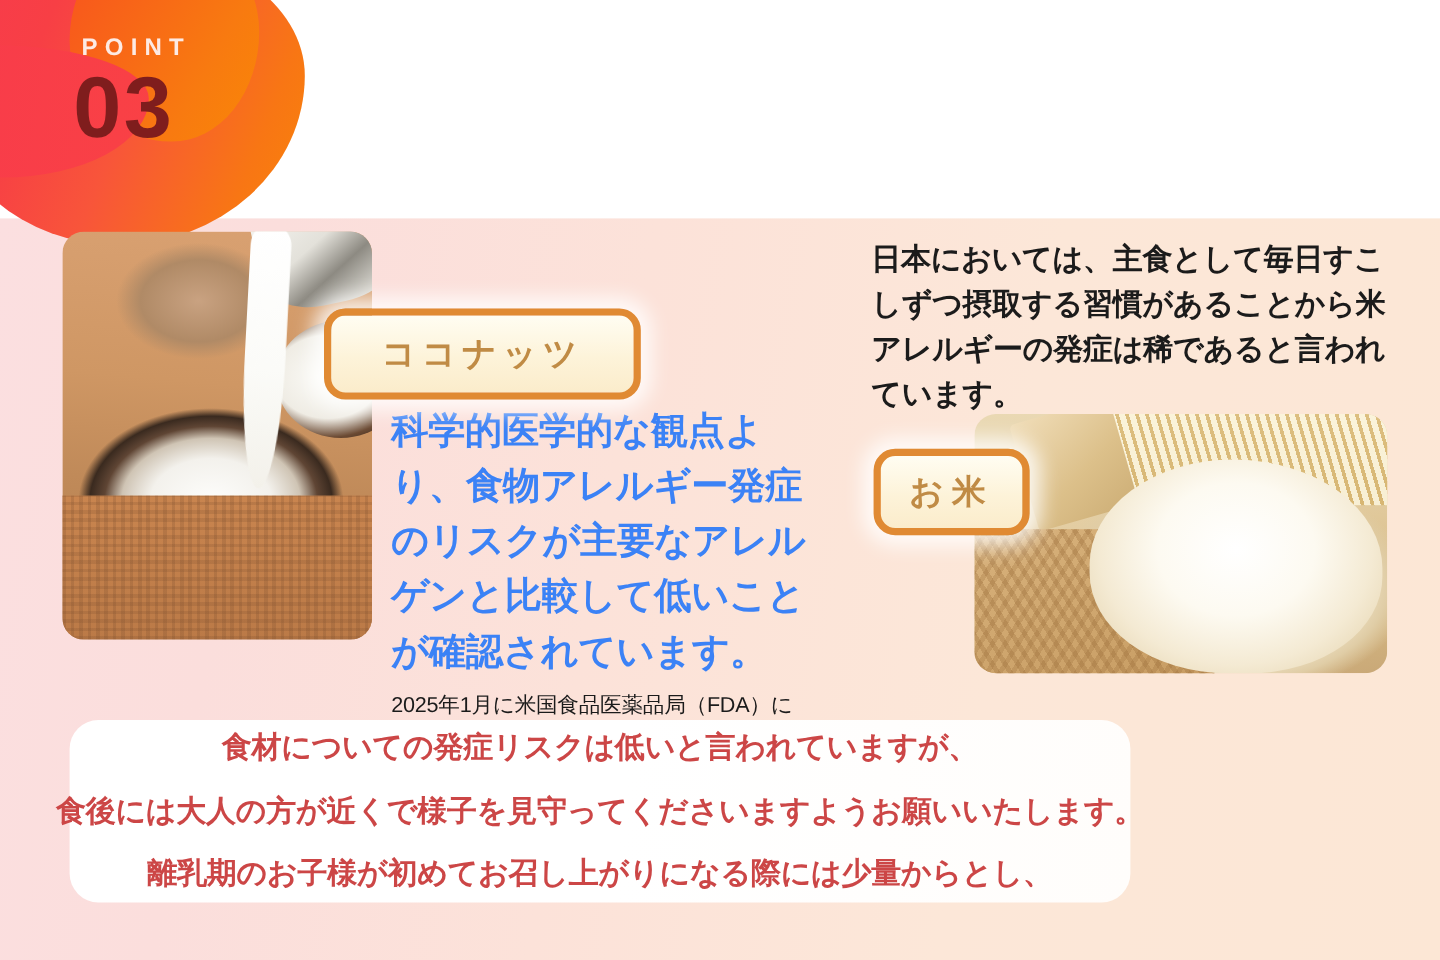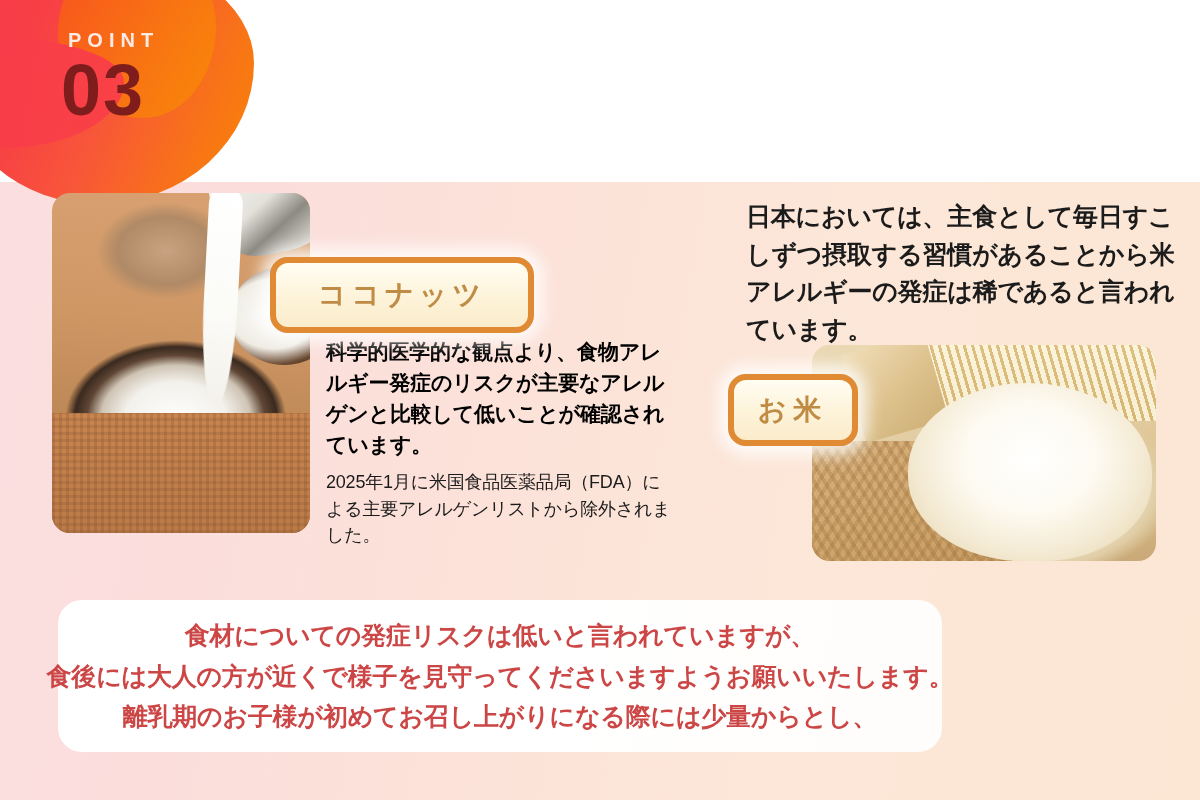--- a/index.html
+++ b/index.html
@@ -270,24 +270,24 @@
 
   
   .copy-coconut {
     position: absolute;
     left: 326px;
     top: 336px;
     width: 352px;
     z-index: 4;
   }
   .copy-coconut-main {
-    font-size: 21px;
+    font-size: 31px;
     font-weight: 700;
     line-height: 1.48;
-    color: #000000;
+    color: #3b82f6;
     letter-spacing: -0.2px;
   }
   .copy-coconut-note {
     margin-top: 9px;
     font-size: 18px;
     font-weight: 400;
     line-height: 1.46;
     color: #1b1b1b;
     letter-spacing: -0.2px;
   }
@@ -296,37 +296,37 @@
     position: absolute;
     left: 726px;
     top: 198px;
     width: 452px;
     font-size: 25px;
     font-weight: 700;
     line-height: 1.5;
     color: #1b1b1b;
     letter-spacing: -0.2px;
     z-index: 4;
-    margin-left: 20px;
   }
 
   
   .note-card {
     position: absolute;
     left: 58px;
     top: 600px;
     width: 884px;
     height: 152px;
     background: linear-gradient(96deg, #ffffff 0%, #ffffff 52%, #fffdfb 100%);
     border-radius: 24px;
     display: flex;
     flex-direction: column;
     align-items: center;
     justify-content: center;
     z-index: 4;
+    gap: 12px;
   }
   .note-line {
     font-size: 25px;
     font-weight: 700;
     line-height: 1.62;
     color: #cc4646;
     letter-spacing: -0.2px;
     white-space: nowrap;
   }
 </style>

